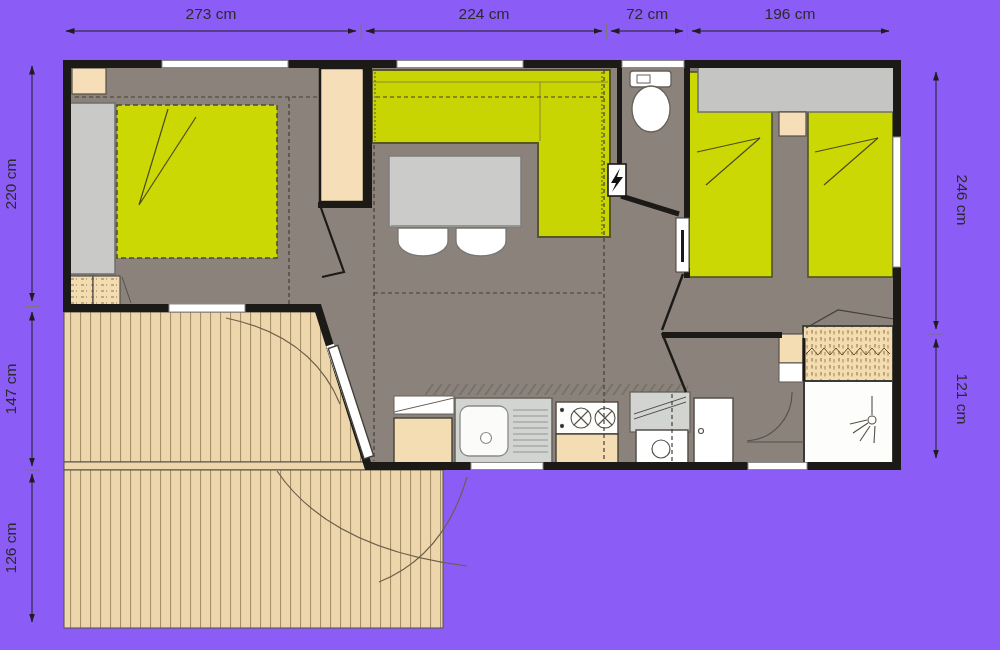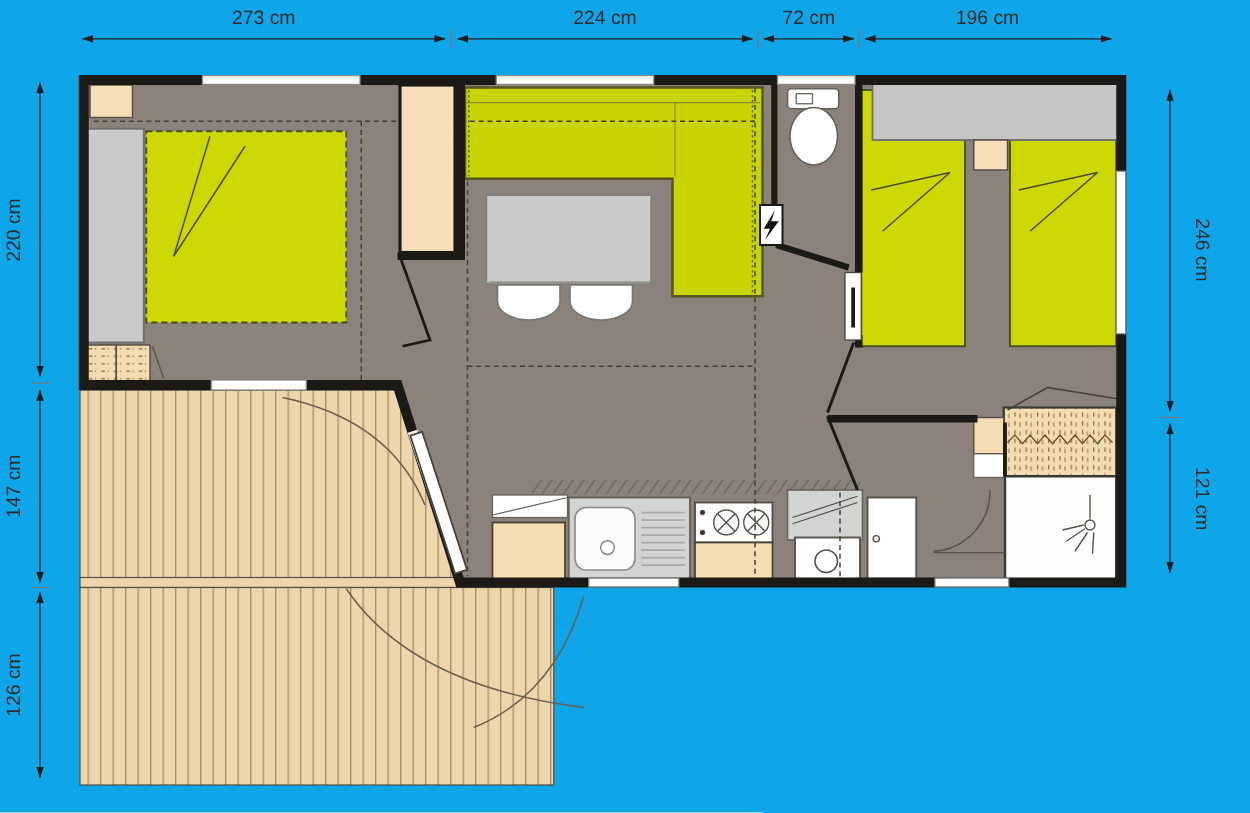--- a/index.html
+++ b/index.html
@@ -1,16 +1,16 @@
 <!DOCTYPE html>
 <html><head>
 <meta charset="utf-8">
 <style>
   html,body{margin:0;padding:0;background:#ffffff;}
-  #stage{position:relative;width:1000px;height:650px;background:#0ea5e9;overflow:hidden;
+  #stage{position:relative;width:1000px;height:650px;background:#8b5cf6;overflow:hidden;
          font-family:"Liberation Sans", sans-serif;}
   svg{display:block;}
   text{font-family:"Liberation Sans", sans-serif;font-size:15.5px;fill:#2b2b2b;}
 </style>
 </head>
 <body>
 
 <div id="stage">
 <svg width="1000" height="650" viewBox="0 0 1000 650">
   <defs>

